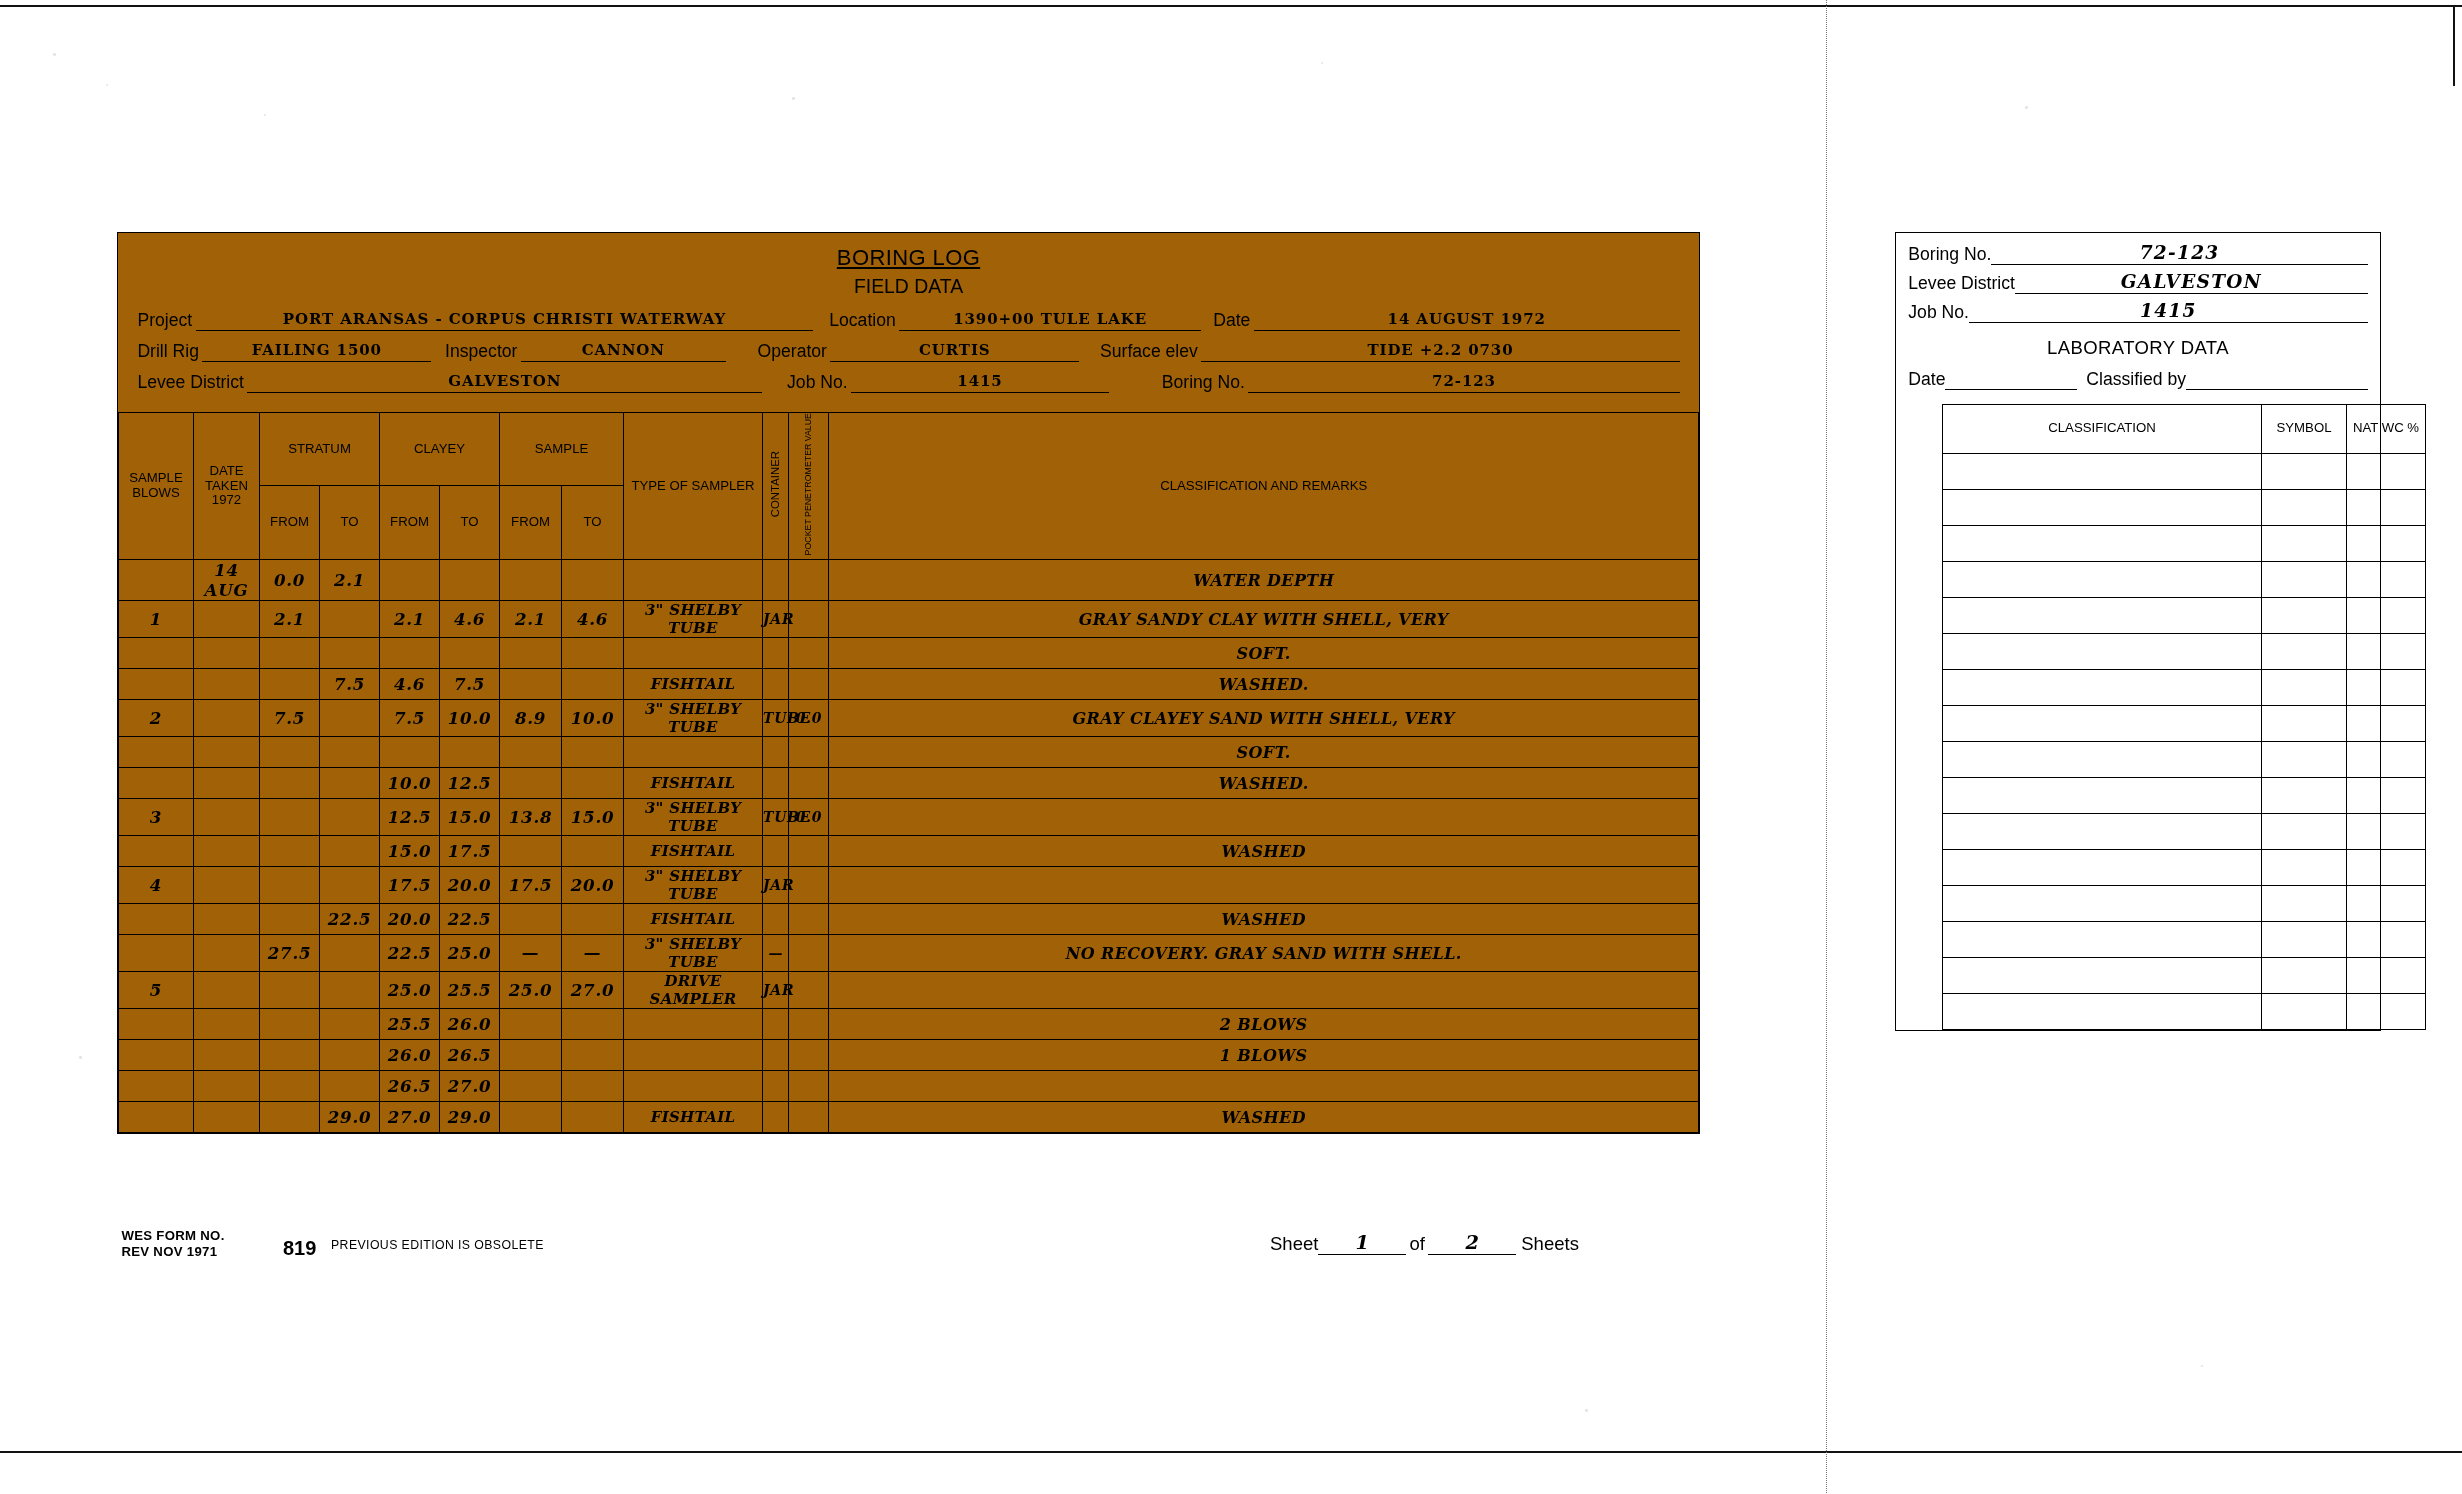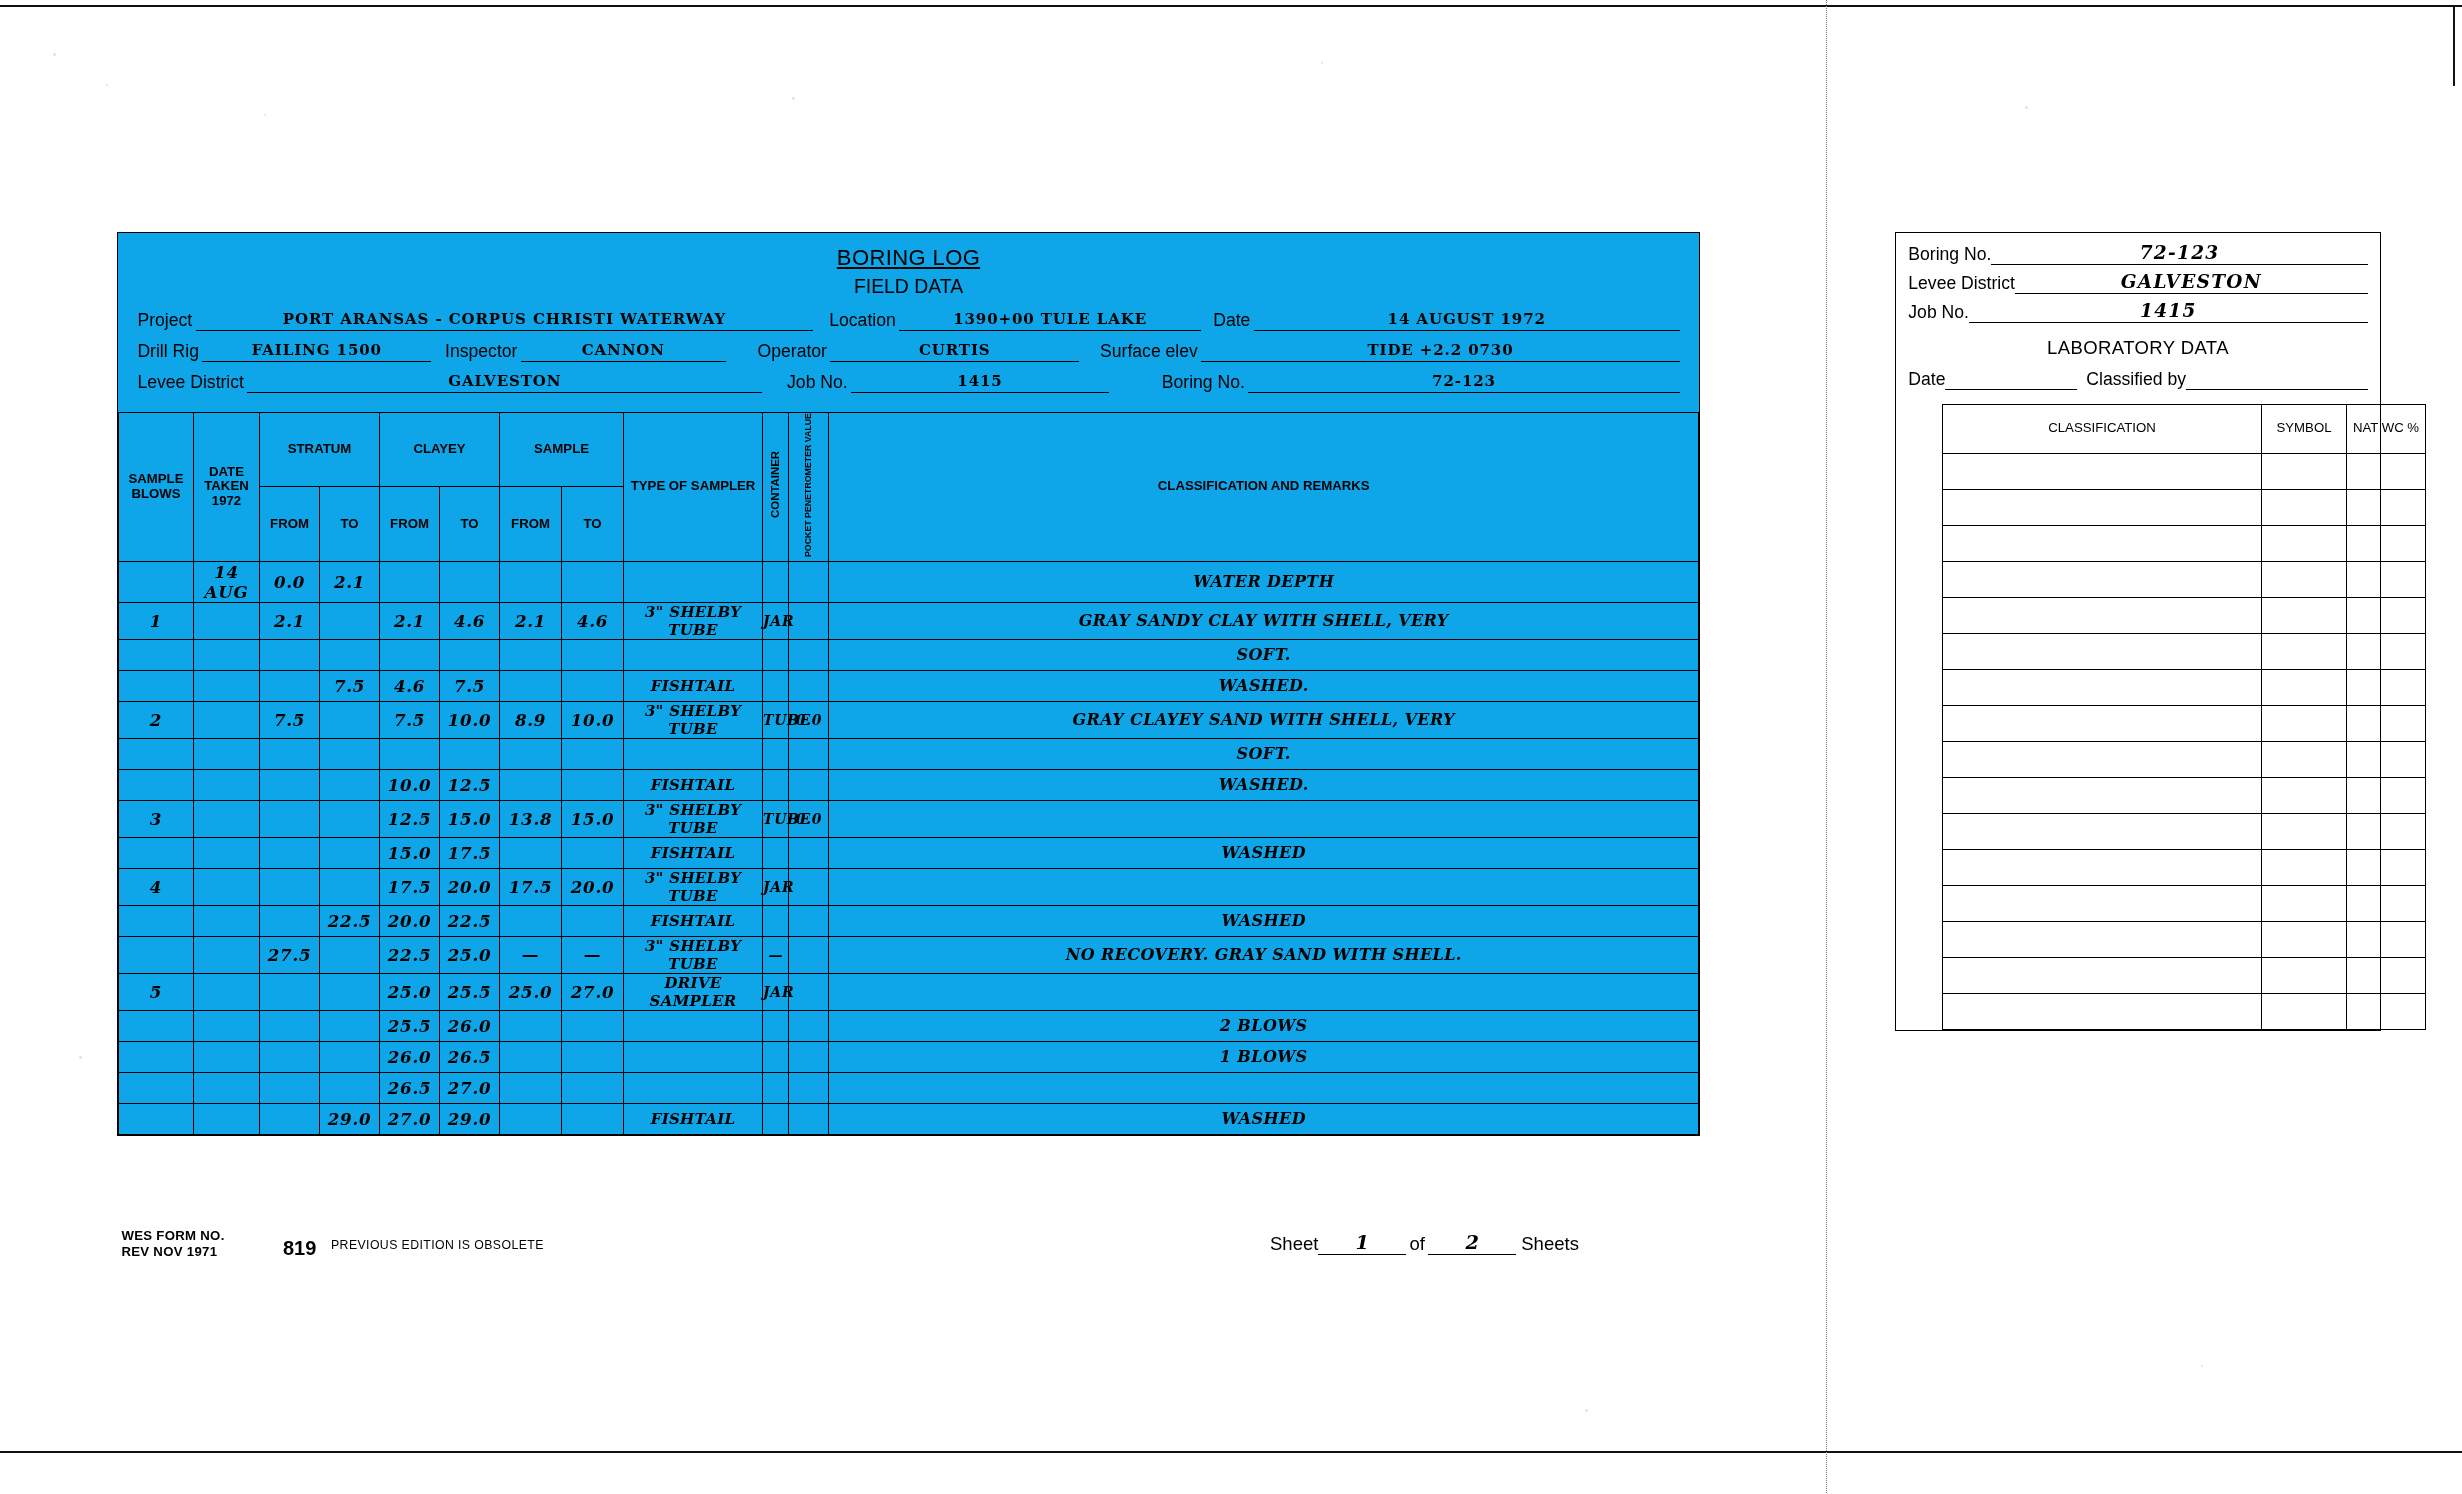--- a/index.html
+++ b/index.html
@@ -41,21 +41,21 @@
   }
 
   
   .form {
     position: absolute;
     left: 117px;
     top: 232px;
     width: 1583px;
     border: 1.8px solid #000;
     box-sizing: border-box;
-    background: #0ea5e9;
+    background: #a16207;
   }
   .form-title-block {
     text-align: center;
     padding: 12.3px 0 7px 0;
   }
   .form-title {
     font-size: 22px;
     letter-spacing: 0.4px;
     text-decoration: underline;
     font-family: "Liberation Sans", sans-serif;
@@ -99,21 +99,21 @@
     border-collapse: collapse;
     table-layout: fixed;
   }
   table.log th, table.log td {
     border: 1.3px solid #000;
     padding: 0;
     text-align: center;
     vertical-align: middle;
   }
   table.log th {
-    font-weight: bold;
+    font-weight: normal;
     font-size: 13.2px;
     line-height: 1.12;
     font-family: "Liberation Sans", sans-serif;
   }
   .hdr-tall { height: 32px; }
   td.data {
     height: 30px;
     font-family: "DejaVu Serif", serif;
     font-style: italic;
     font-weight: bold;

